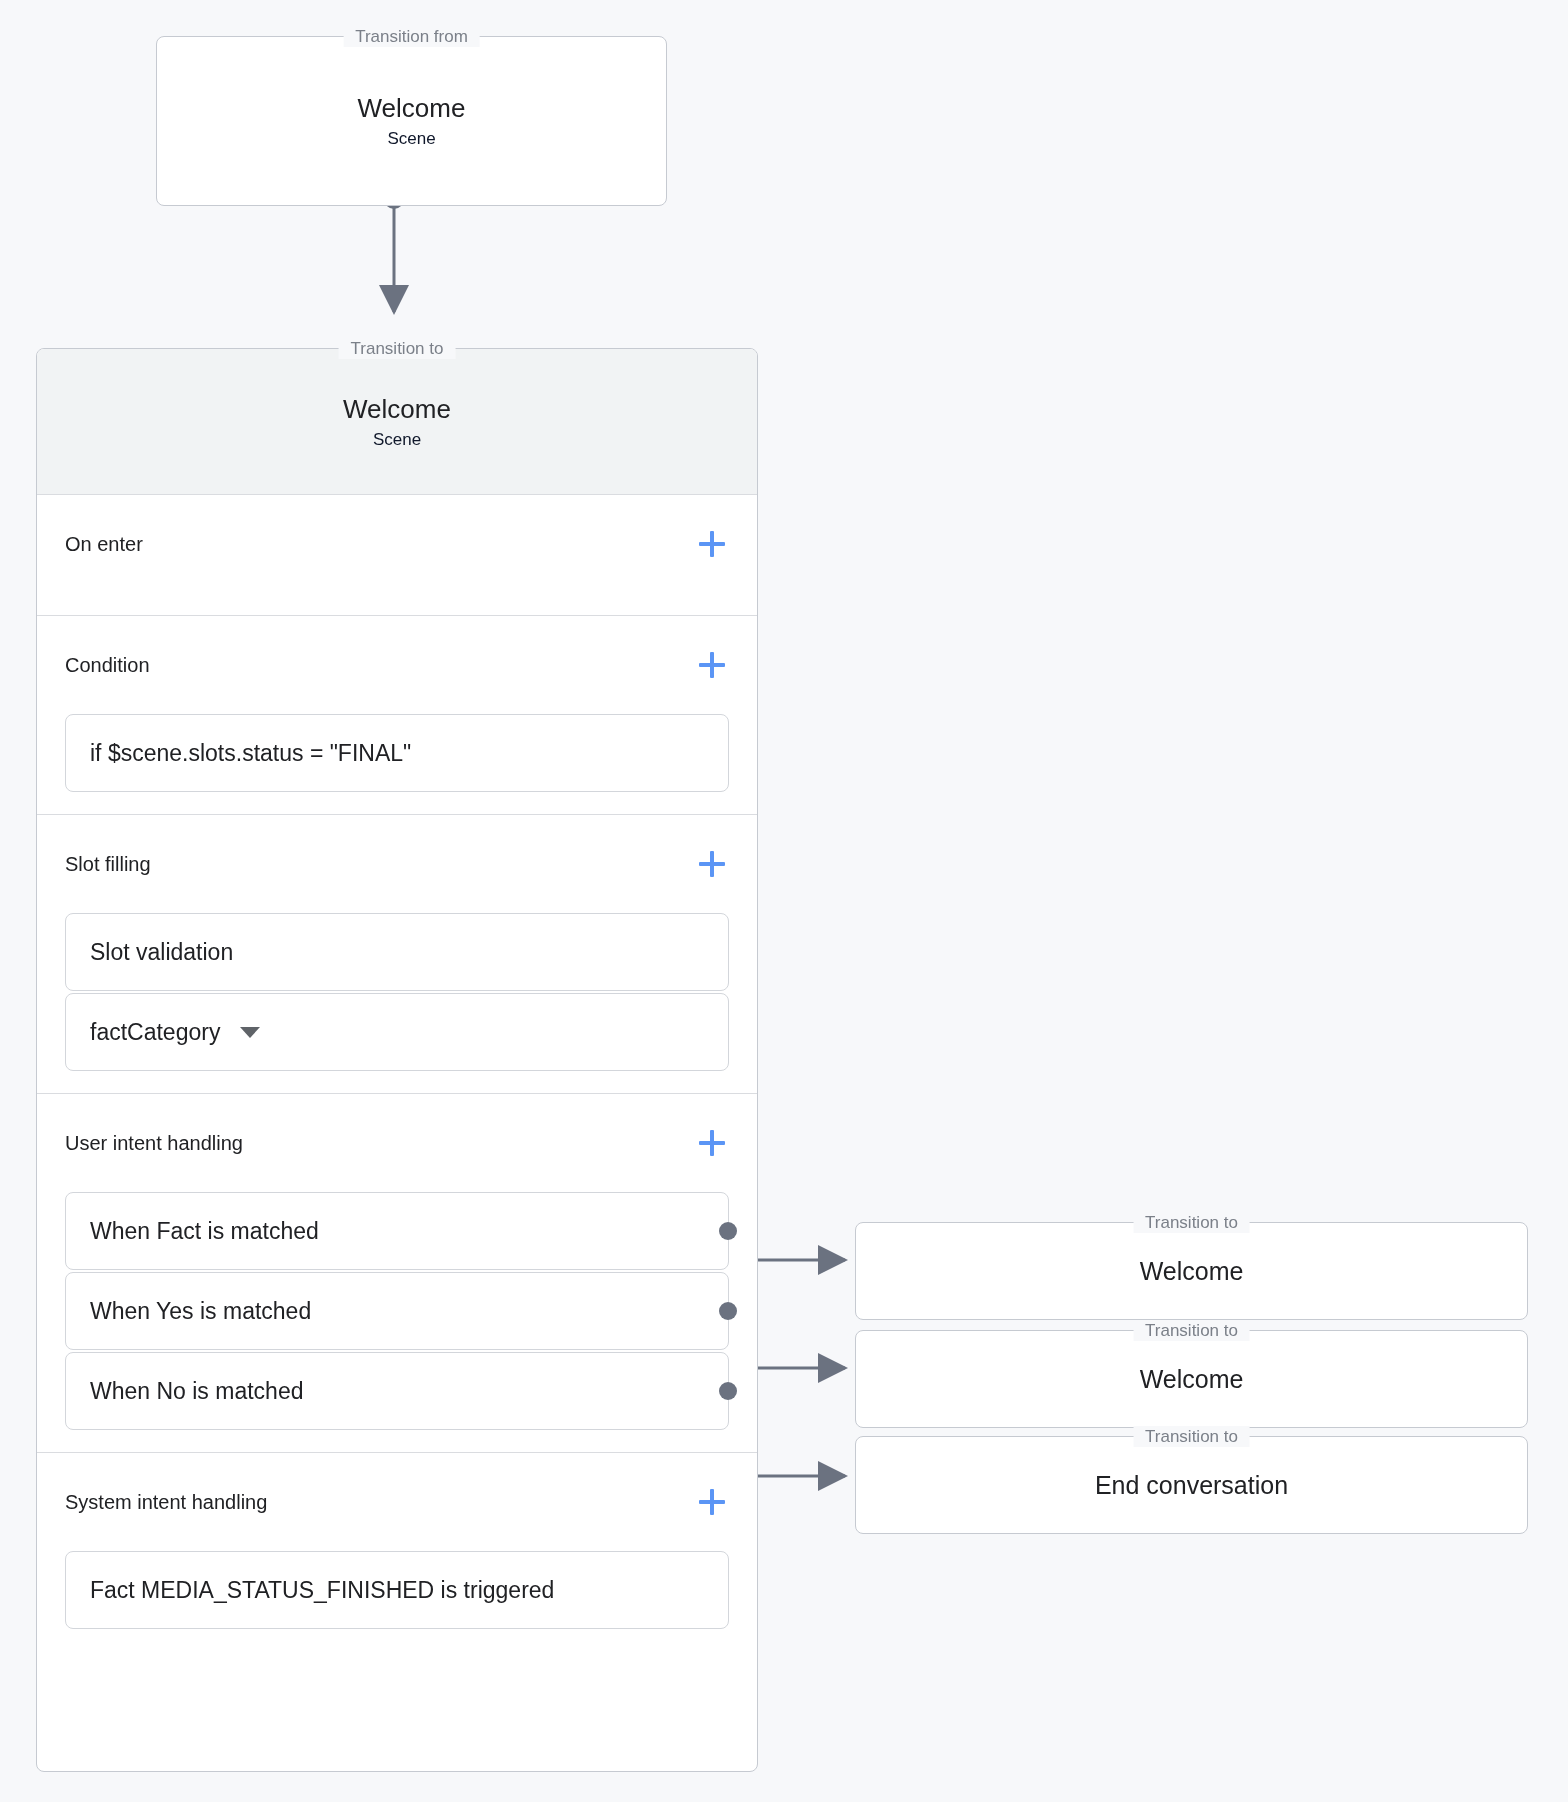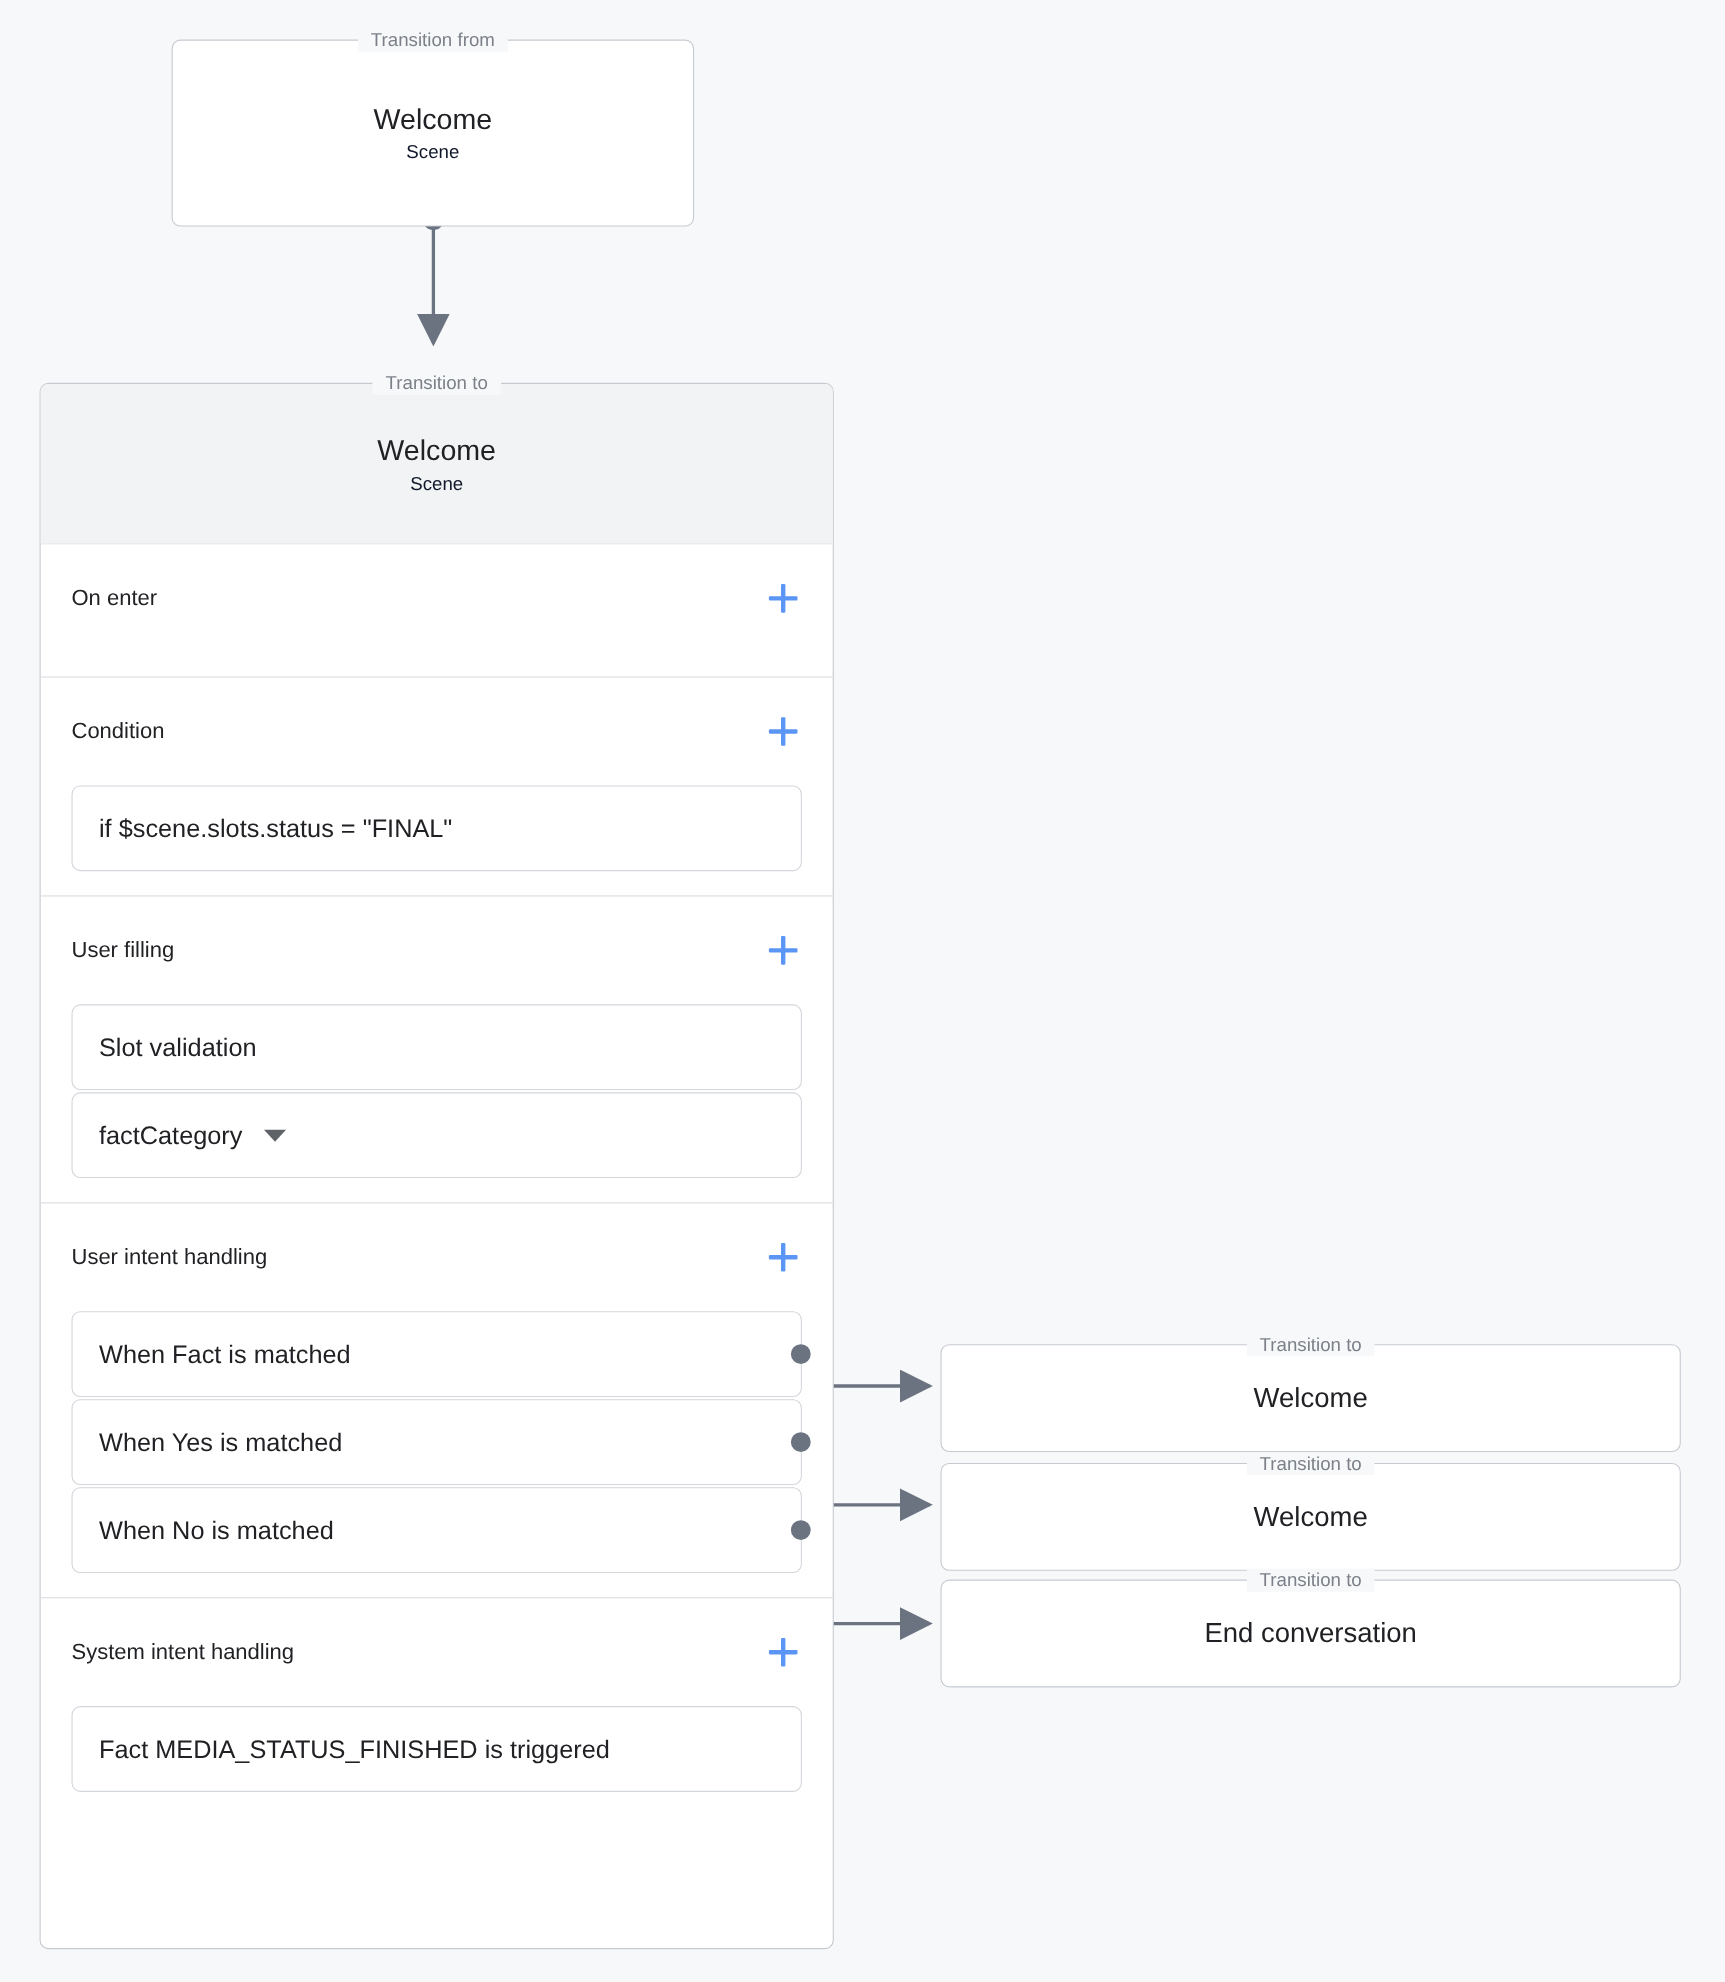--- a/index.html
+++ b/index.html
@@ -48,21 +48,21 @@
     color: #0f172a;
     text-align: center;
     line-height: 22px;
     margin-top: 4px;
   }
 
   
   #from-card {
     left: 156px;
     top: 36px;
-    width: 475px;
+    width: 511px;
     height: 170px;
     display: flex;
     flex-direction: column;
     align-items: center;
     justify-content: center;
   }
 
   
   #scene-card {
     left: 36px;
@@ -225,21 +225,21 @@
       <span class="section-title">Condition</span>
       <span class="plus-btn"></span>
     </div>
     <div class="row-box">
       <span>if $scene.slots.status = "FINAL"</span>
     </div>
   </div>
 
   <div class="section">
     <div class="section-head">
-      <span class="section-title">User filling</span>
+      <span class="section-title">Slot filling</span>
       <span class="plus-btn"></span>
     </div>
     <div class="row-box">
       <span>Slot validation</span>
     </div>
     <div class="row-box">
       <span>factCategory</span>
       <span class="caret"></span>
     </div>
   </div>

